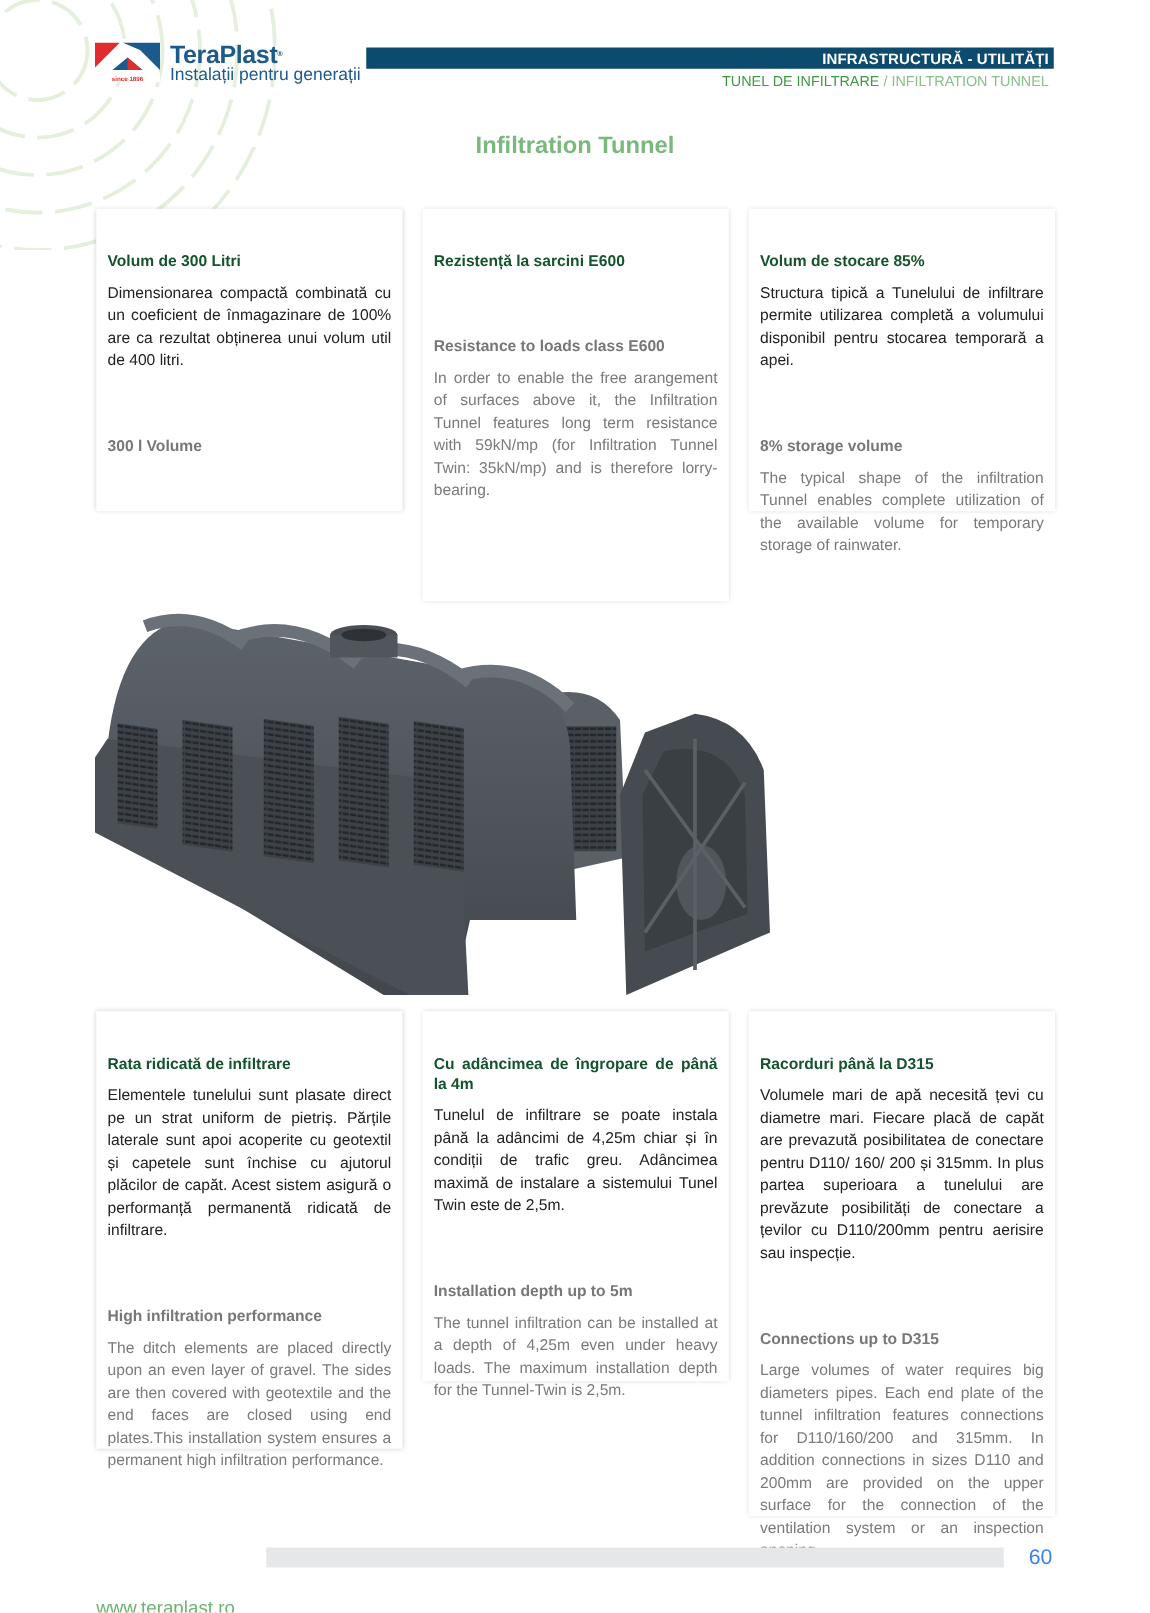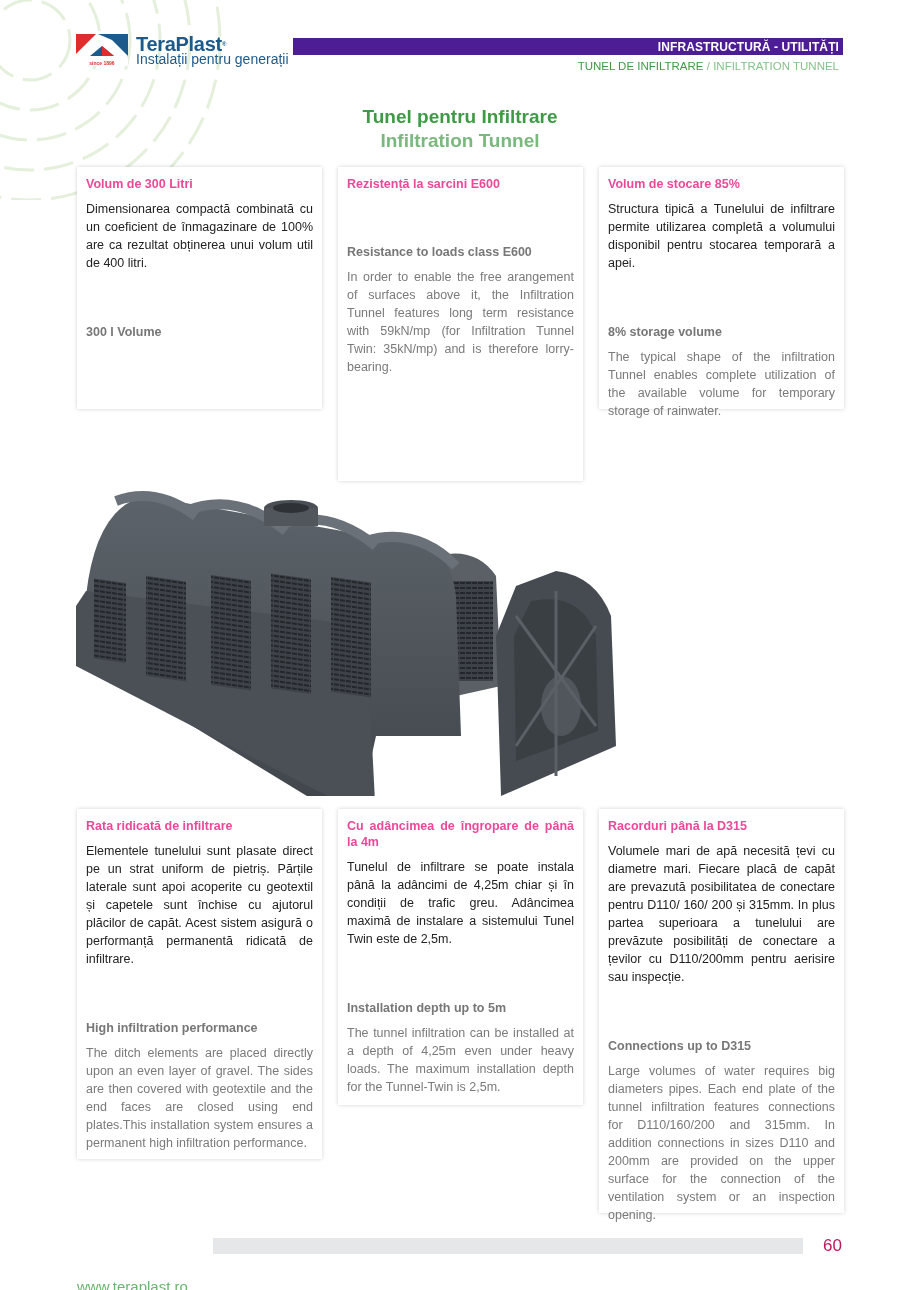--- a/index.html
+++ b/index.html
@@ -8,41 +8,41 @@
 
   .bg-rings { position: absolute; left: 0; top: 0; width: 260px; height: 200px; pointer-events: none; }
 
   .logo { position: absolute; left: 76px; top: 34px; display: flex; align-items: flex-start; }
   .logo-mark { width: 52px; height: 32px; position: relative; }
   .logo-text { margin-left: 8px; display: flex; flex-direction: column; }
   .logo-name { font-family: "Liberation Sans", sans-serif; font-weight: bold; font-size: 20px; color: #1d5a8c; letter-spacing: -0.3px; line-height: 20px; }
   .logo-name sup { font-size: 6px; vertical-align: top; }
   .logo-tag { font-size: 14px; color: #1d5a8c; line-height: 10px; margin-top: 0px; }
 
-  .header-bar { position: absolute; left: 293px; top: 38px; width: 550px; height: 17px; background: #4c1d95; display: flex; align-items: center; justify-content: flex-end; padding-right: 4px; }
+  .header-bar { position: absolute; left: 293px; top: 38px; width: 550px; height: 17px; background: #0c4a6e; display: flex; align-items: center; justify-content: flex-end; padding-right: 4px; }
   .header-bar span { color: #ffffff; font-weight: bold; font-size: 12px; letter-spacing: 0.1px; font-family: "Liberation Sans", sans-serif; }
   .header-sub { position: absolute; right: 81px; top: 60px; font-size: 11.5px; white-space: nowrap; }
   .header-sub .ro { color: #3f9a45; }
   .header-sub .en { color: #86c18a; }
 
   .title { position: absolute; left: 0; width: 920px; top: 105px; text-align: center; }
   .title .t1 { font-weight: bold; font-size: 19px; color: #3f9a45; line-height: 24px; }
   .title .t2 { font-weight: bold; font-size: 19px; color: #7ab87e; line-height: 24px; }
 
   .card { position: absolute; width: 245px; background: #ffffff; box-shadow: 0 0 4px rgba(0,0,0,0.18); padding: 9px 9px 8px 9px; }
-  .card h3 { font-size: 12.5px; font-weight: bold; color: #ec4899; line-height: 16px; margin-bottom: 8px; text-align: justify; }
+  .card h3 { font-size: 12.5px; font-weight: bold; color: #14532d; line-height: 16px; margin-bottom: 8px; text-align: justify; margin-top: 25px; }
   .card p.ro { font-size: 12.5px; color: #222; line-height: 18px; text-align: justify; }
   .card h4 { font-size: 12.5px; font-weight: bold; color: #777; line-height: 16px; margin-top: 52px; margin-bottom: 8px; }
   .card p.en { font-size: 12.5px; color: #7a7a7a; line-height: 18px; text-align: justify; }
 
   .product { position: absolute; left: 76px; top: 486px; width: 545px; height: 310px; }
 
   .footer-url { position: absolute; left: 77px; top: 1278px; font-size: 15px; color: #6bb56f; }
   .footer-bar { position: absolute; left: 213px; top: 1238px; width: 590px; height: 16px; background: #e6e7e8; }
-  .footer-page { position: absolute; left: 823px; top: 1236px; font-size: 17px; color: #be185d; }
+  .footer-page { position: absolute; left: 823px; top: 1236px; font-size: 17px; color: #3b82f6; }
 </style>
 </head>
 <body>
 
 <svg class="bg-rings" viewBox="0 0 260 200">
   <g fill="none" stroke="#e4efdc" stroke-width="3" stroke-dasharray="30 10">
     <circle cx="30" cy="40" r="40"></circle>
     <circle cx="30" cy="40" r="70"></circle>
     <circle cx="30" cy="40" r="100"></circle>
     <circle cx="30" cy="40" r="130"></circle>
@@ -68,21 +68,20 @@
 </div>
 
 <div class="header-bar">
   <span>INFRASTRUCTURĂ - UTILITĂȚI</span>
 </div>
 <div class="header-sub">
   <span class="ro">TUNEL DE INFILTRARE</span><span class="en"> / </span><span class="en">INFILTRATION TUNNEL</span>
 </div>
 
 <div class="title">
-  <div class="t1">Tunel pentru Infiltrare</div>
   <div class="t2">Infiltration Tunnel</div>
 </div>
 
 <div class="card" style="left:77px; top:167px; height:242px;">
   <h3>Volum de 300 Litri</h3>
   <p class="ro">Dimensionarea compactă combinată cu un coeficient de înmagazinare de 100% are ca rezultat obținerea unui volum util de 400 litri.</p>
   <h4>300 l Volume</h4>
 </div>
 
 <div class="card" style="left:338px; top:167px; height:314px;">

